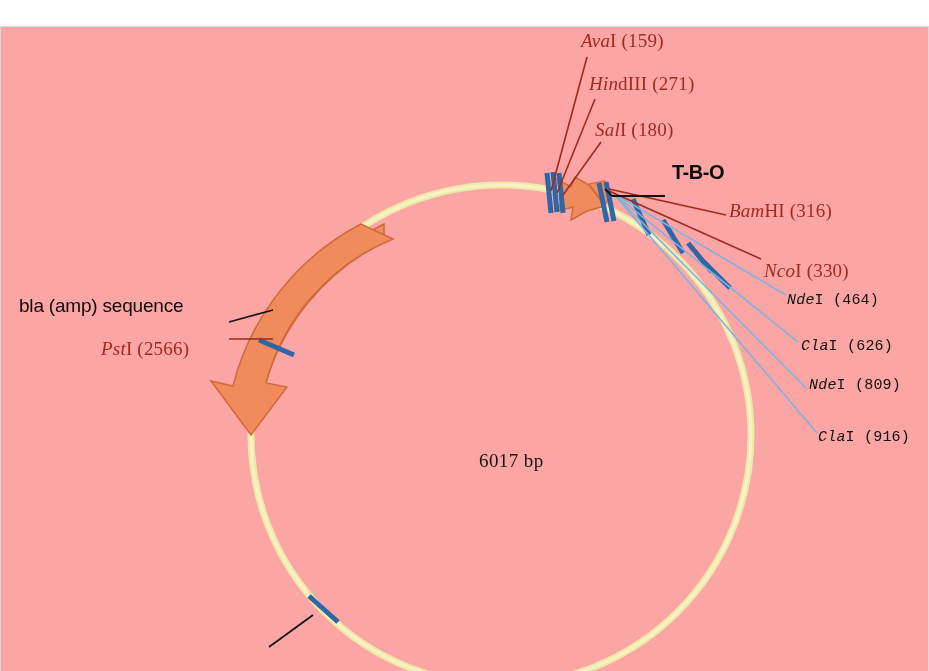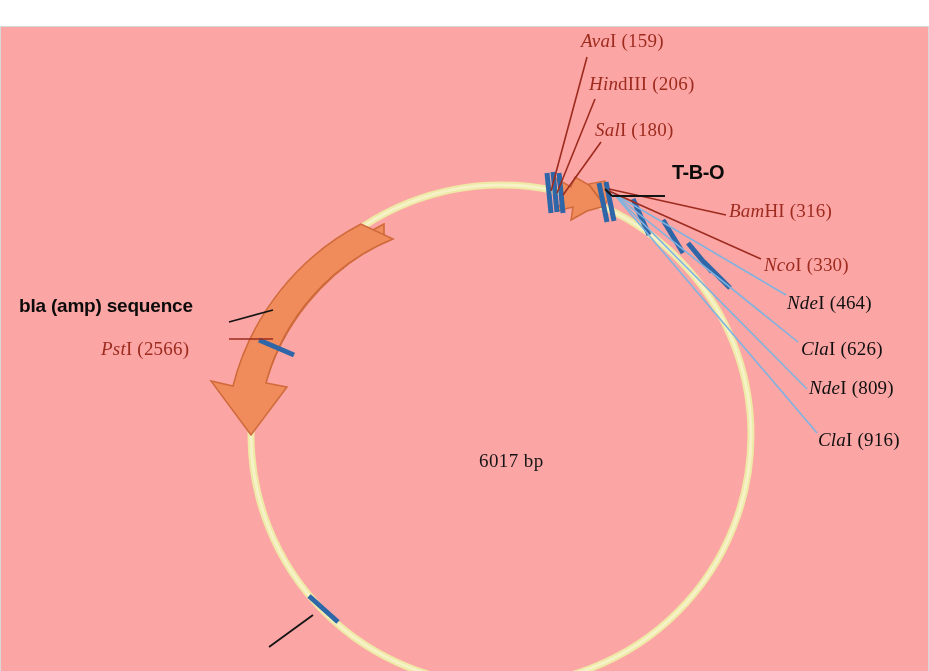--- a/index.html
+++ b/index.html
@@ -23,33 +23,33 @@
   
   .re-red{
     font-family:"Liberation Serif", serif;
     font-size:19px;
     color:#9d2b1e;
     font-style:italic;
     letter-spacing:.2px;
   }
   
   .re-black{
-    font-family:Liberation Serif, serif;
-    font-size:19px;
+    font-family:Liberation Mono, monospace;
+    font-size:15px;
     color:#101010;
     font-style:italic;
     letter-spacing:.2px;
     text-align:center;
   }
   .re-red .up, .re-black .up{font-style:normal;}
 
   
   .feat{
     font-family:"Liberation Sans", sans-serif;
-    font-weight:bold;
+    font-weight:normal;
     font-size:19px;
     color:#0b0b0b;
     letter-spacing:-0.2px;
   }
   .feat-sm{
     font-family:Liberation Sans, sans-serif;
     font-weight:bold;
     font-size:20px;
     color:#0b0b0b;
     letter-spacing:-0.5px;
@@ -163,34 +163,34 @@
 
       <line x1="268" y1="620" x2="312" y2="588"></line>
     </g>
   </svg>
 
   <div class="lbl re-red" style="left:580px;top:3px;">
     <span>Ava</span><span class="up">I (159)</span>
   </div>
 
   <div class="lbl re-red" style="left:588px;top:46px;">
-    <span>Hin</span><span class="up">dIII (206)</span>
+    <span>Hin</span><span class="up">dIII (271)</span>
   </div>
 
   <div class="lbl re-red" style="left:594px;top:92px;">
     <span>Sal</span><span class="up">I (180)</span>
   </div>
 
   <div class="lbl feat-sm" style="left:671px;top:134px;">T-B-O</div>
 
   <div class="lbl re-red" style="left:728px;top:173px;">
     <span>Bam</span><span class="up">HI (316)</span>
   </div>
 
-  <div class="lbl re-red" style="left:763px;top:227px;">
+  <div class="lbl re-red" style="left:763px;top:233px;">
     <span>Nco</span><span class="up">I (330)</span>
   </div>
 
   <div class="lbl re-black" style="left:786px;top:265px;">
     <span>Nde</span><span class="up">I (464)</span>
   </div>
 
   <div class="lbl re-black" style="left:800px;top:311px;">
     <span>Cla</span><span class="up">I (626)</span>
   </div>

